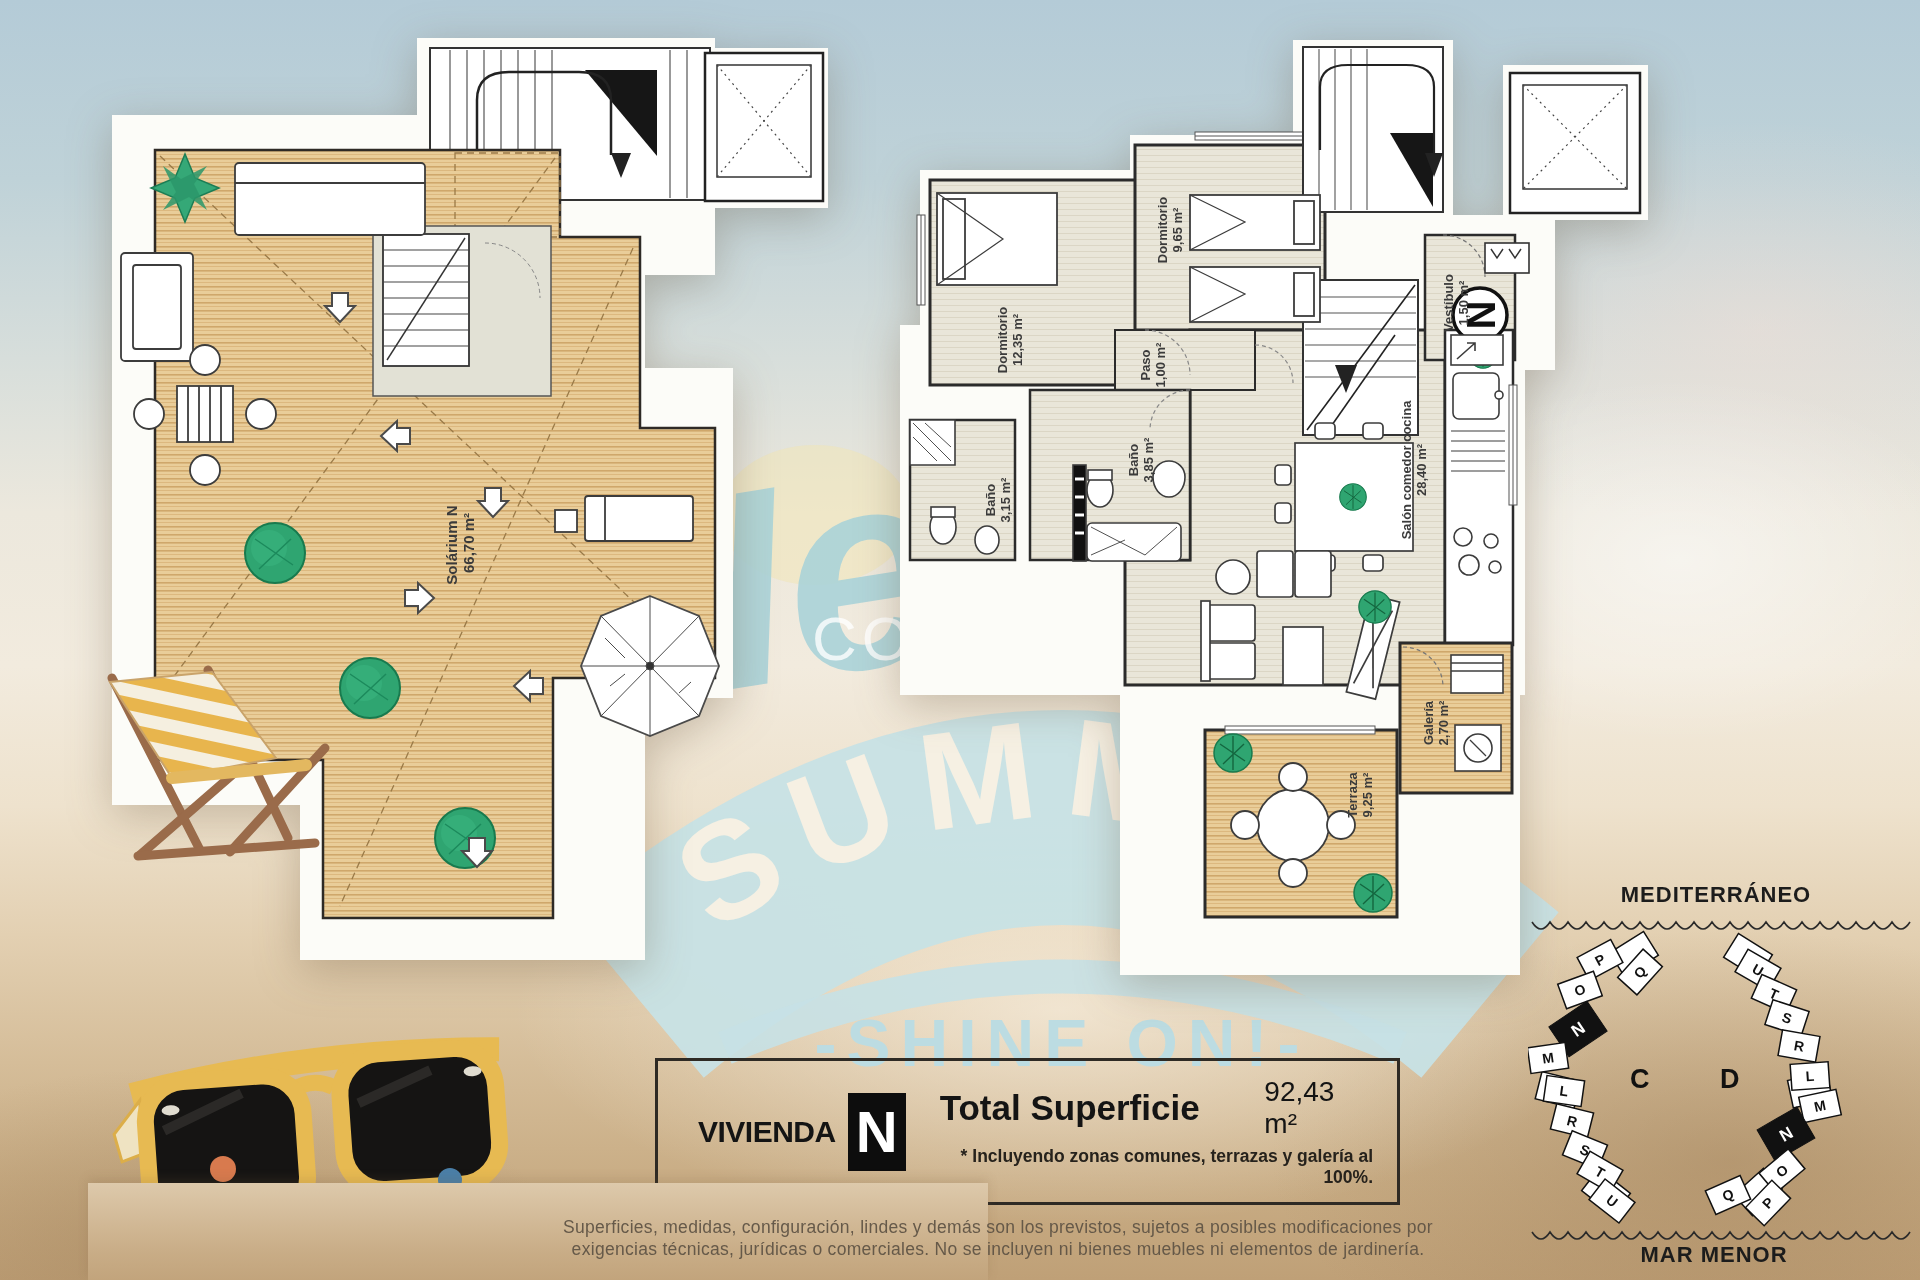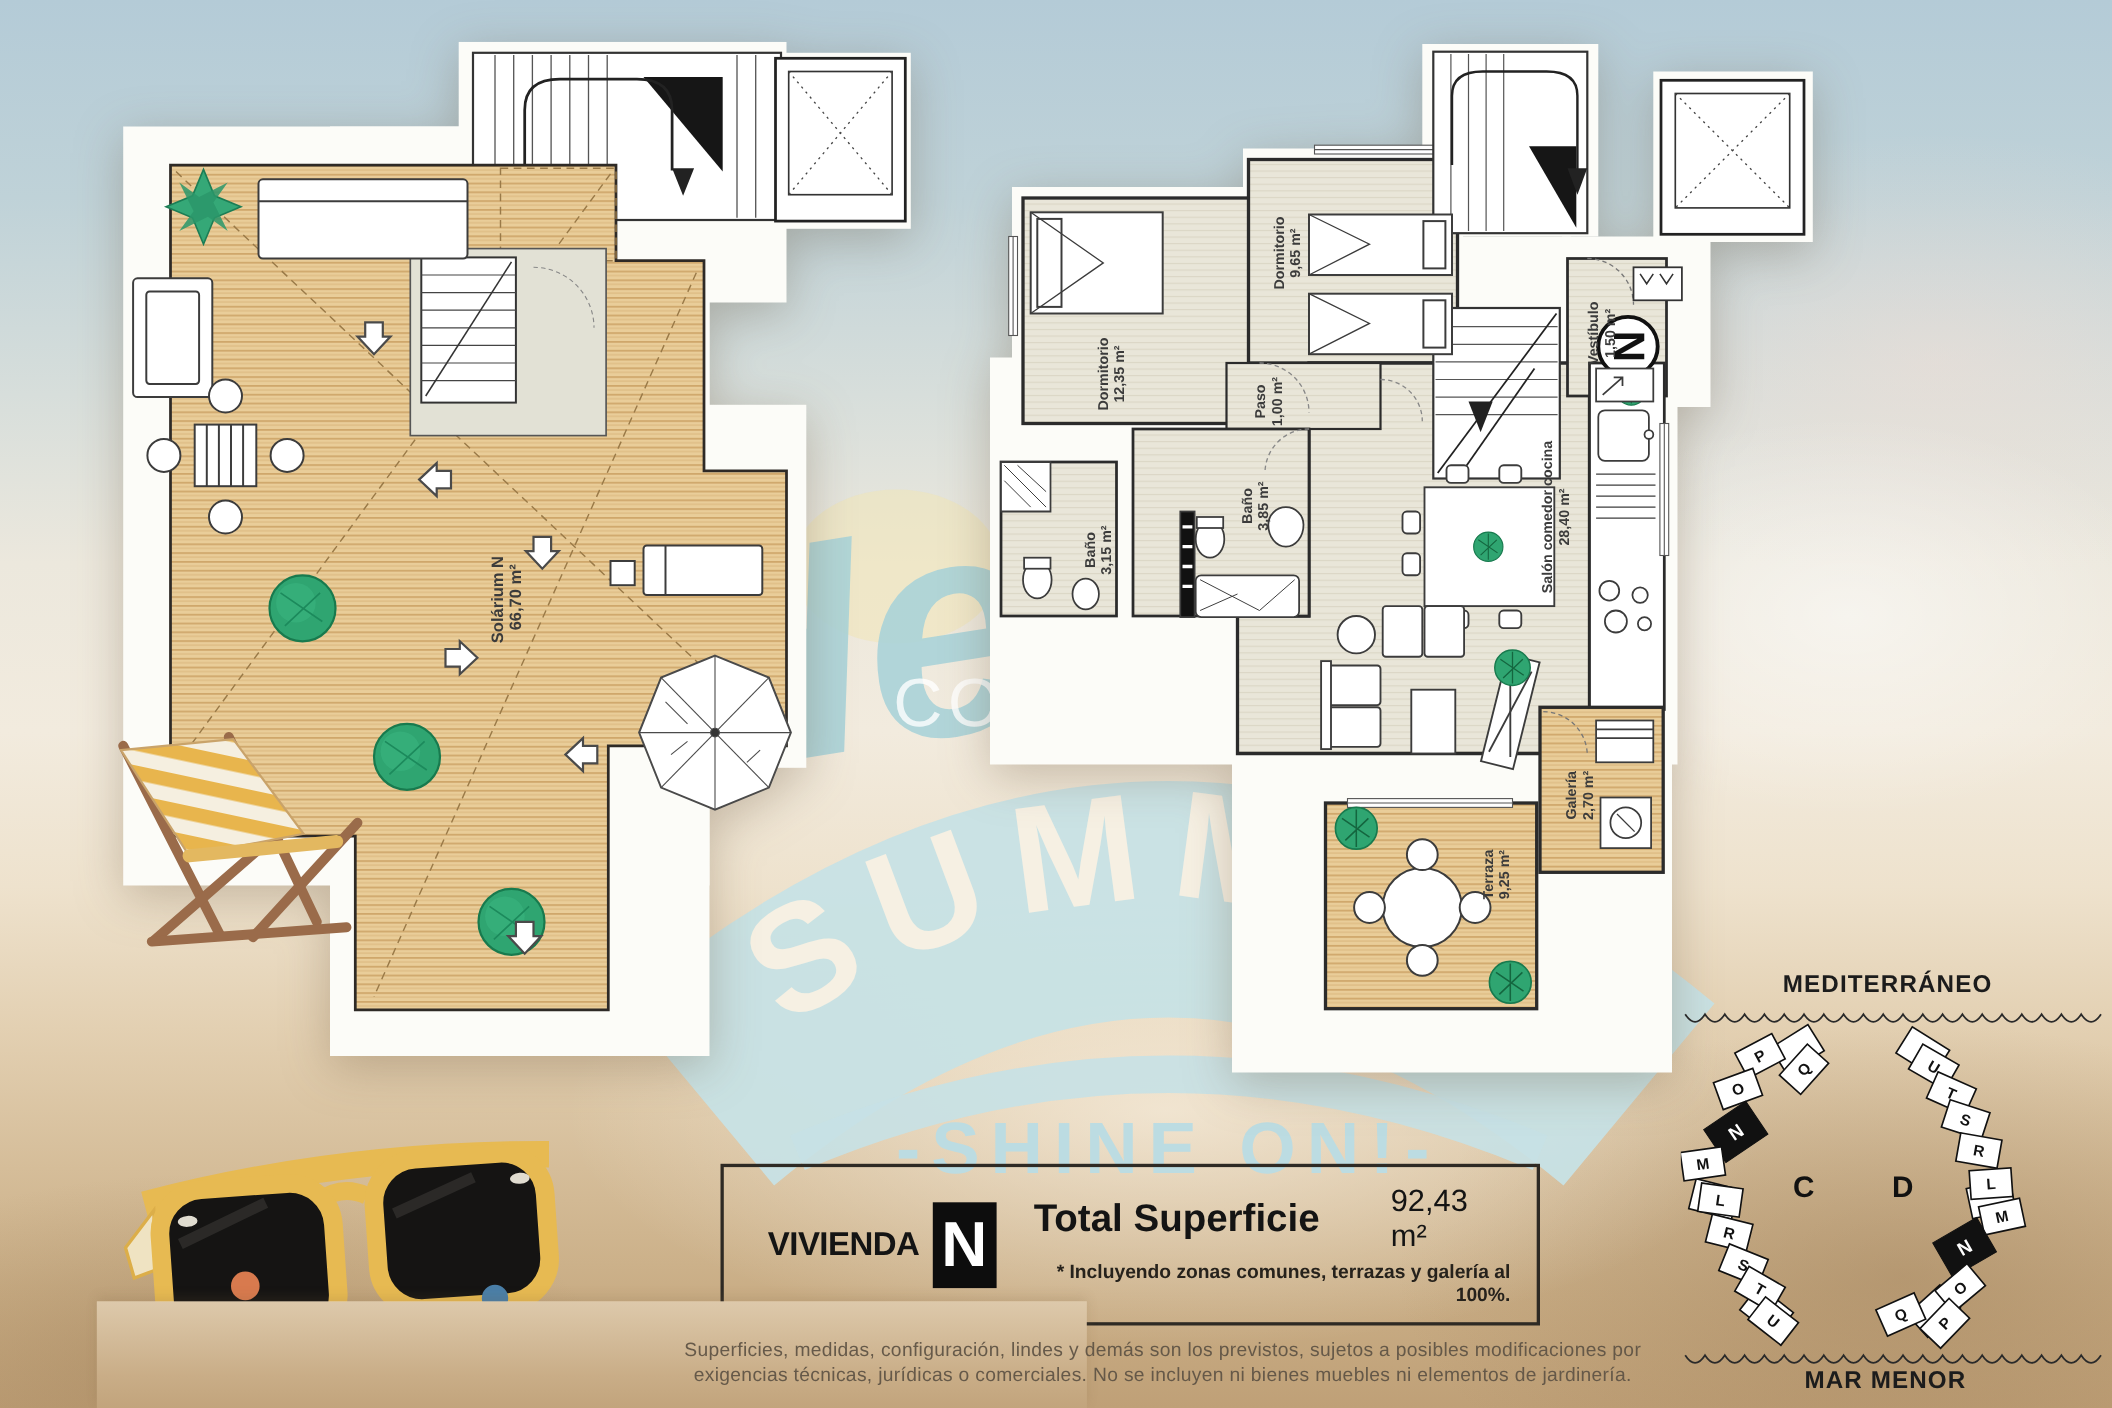--- a/index.html
+++ b/index.html
@@ -20,21 +20,21 @@
     display:flex;align-items:center;box-sizing:border-box;padding:0 24px 0 40px;color:#141414;}
   #info-box .vv{text-align:right;font-weight:bold;font-size:30px;line-height:33px;letter-spacing:-.5px;}
   #info-box .nbox{width:58px;height:78px;background:#0d0d0d;color:#fff;display:flex;align-items:center;
     justify-content:center;font-size:58px;font-weight:bold;margin-left:12px;}
   #info-box .right{margin-left:34px;flex:1;}
   #info-box .row{display:flex;align-items:center;}
   #info-box .rl{font-weight:bold;font-size:35px;width:330px;}
   #info-box .rv{font-weight:normal;font-size:28px;}
   #info-box .fn{font-size:17.5px;font-weight:bold;color:#26221c;text-align:right;margin-top:6px;}
   
-  #disclaimer{left:587px;top:1216px;width:940px;text-align:center;font-size:17.5px;line-height:22px;
+  #disclaimer{left:528px;top:1216px;width:940px;text-align:center;font-size:17.5px;line-height:22px;
     color:rgba(96,84,70,.95);letter-spacing:.3px;}
   
   #dune{left:88px;top:1183px;width:900px;height:97px;
     background:linear-gradient(180deg,#ddc9ab,#c9ad87 70%,#c2a47c);
     box-shadow:0 -4px 10px rgba(120,95,60,.18);}
   #logo-orange{left:210px;top:1156px;width:26px;height:26px;border-radius:50%;background:#d87a4e;}
   #logo-blue{left:438px;top:1168px;width:24px;height:24px;border-radius:50%;background:#4a7fa8;}
 </style>
 </head>
 <body>

